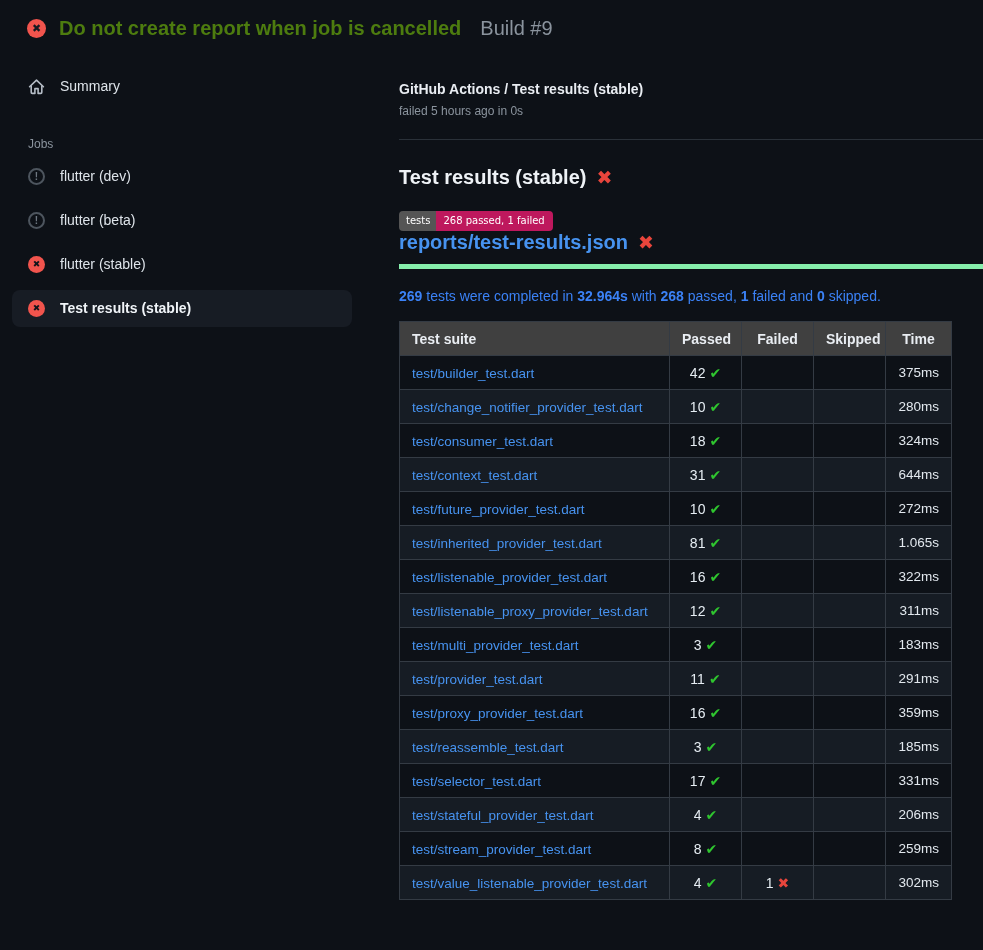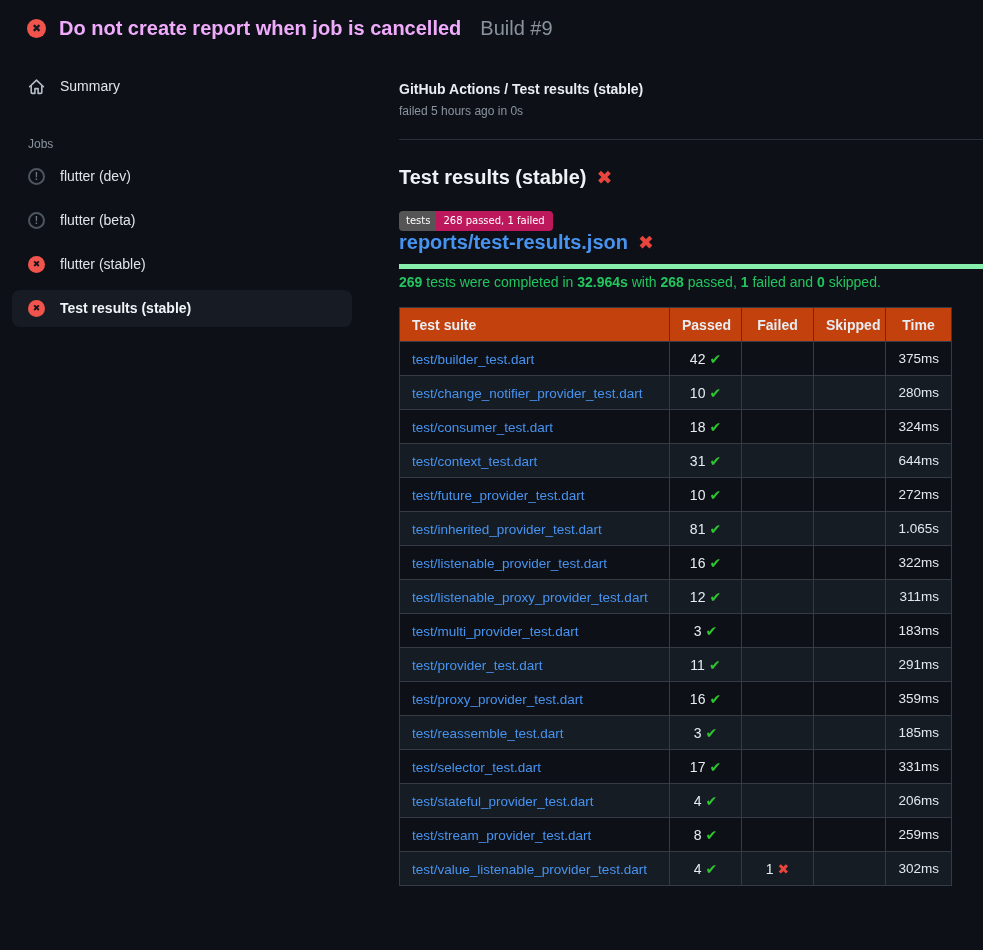--- a/index.html
+++ b/index.html
@@ -16,21 +16,21 @@
     padding: 17px 16px 14px 27px;
     gap: 13px;
   }
   .x-circle {
     width: 19px; height: 19px; border-radius: 50%;
     background: #f1544d;
     display: inline-flex; align-items: center; justify-content: center;
     color: #161b22; font-size: 11px; font-weight: 700; flex-shrink: 0;
     line-height: 1;
   }
-  .top-title { font-size: 20px; font-weight: 700; color: #f0abfc; }
+  .top-title { font-size: 20px; font-weight: 700; color: #4d7c0f; }
   .top-build { font-size: 20px; font-weight: 400; color: #8b949e; margin-left: 6px; }
 
   
   .layout { display: flex; align-items: flex-start; }
   .sidebar { width: 399px; flex-shrink: 0; padding: 0 47px 0 12px; }
   .main { flex: 1; min-width: 0; padding-right: 0; margin-top: 27px; }
 
   
   .side-item {
     display: flex; align-items: flex-start; gap: 15px;
@@ -75,32 +75,32 @@
   .badge-value { background: #be185d; padding: 5px 8px 5px 7px; }
 
   .report-title {
     padding-bottom: 10px;
     border-bottom: 5px solid #86efac;
     font-size: 20px; font-weight: 700; color: #4793f0;
     display: flex; align-items: center; gap: 10px;
   }
   .report-link { color: #4793f0; text-decoration: none; }
 
-  .summary-line { margin-top: 5px; font-size: 14px; color: #22c55e; }
+  .summary-line { margin-top: 19px; font-size: 14px; color: #3b82f6; }
   .summary-line .b { font-weight: 700; }
 
   
   table.results {
     margin-top: 17px; border-collapse: collapse;
     font-size: 14px; table-layout: fixed; width: 552px;
   }
   table.results th, table.results td {
     border: 1px solid #343b44; padding: 7px 12px; height: 34px;
   }
-  table.results th { font-weight: 700; color: #e9edf2; text-align: center; background: #c2410c; }
+  table.results th { font-weight: 700; color: #e9edf2; text-align: center; background: #404040; }
   table.results th.col-suite { text-align: left; }
   table.results tbody tr:nth-child(odd) { background: #0d1117; }
   table.results tbody tr:nth-child(even) { background: #161c24; }
   td.suite-cell a { color: #4793f0; text-decoration: none; font-size: 13.5px; }
   td.num-cell { text-align: center; white-space: nowrap; }
   td.time-cell { text-align: right; color: #e2e8ee; font-size: 13.5px; }
   .check-mark { color: #2fc52f; font-weight: 700; font-size: 14px; margin-left: 4px; }
   .cross-mark { color: #e8453c; font-weight: 700; font-size: 14px; margin-left: 4px; }
   .col-suite { width: 270px; }
   .col-passed { width: 72px; }

